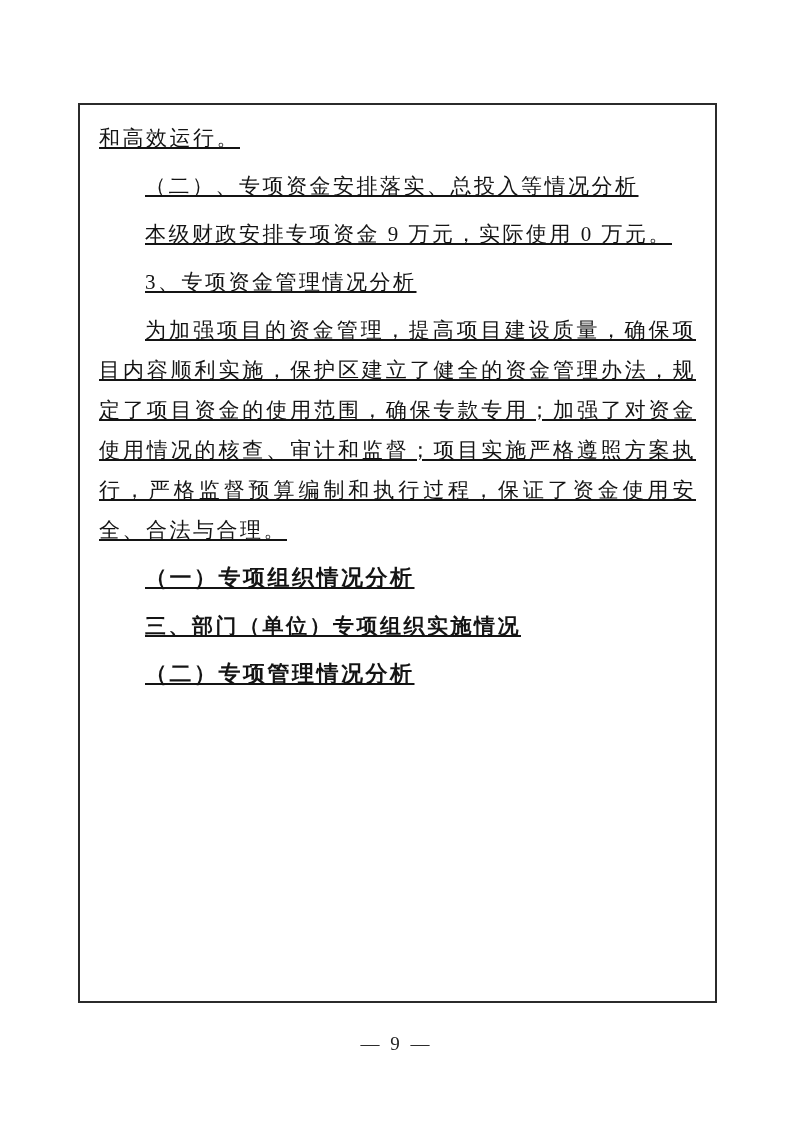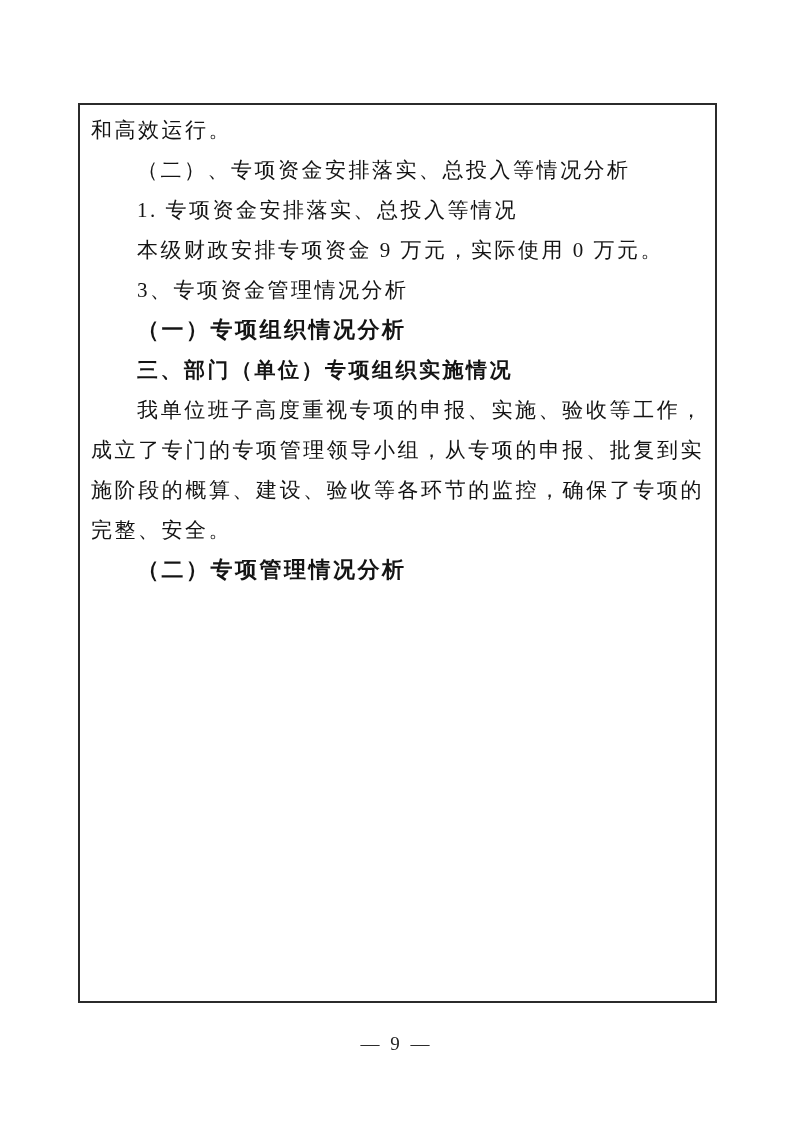--- a/index.html
+++ b/index.html
@@ -21,27 +21,28 @@
     left: 78px;
     top: 103px;
     width: 639px;
     height: 900px;
     box-sizing: border-box;
     border: 2px solid #2b2b2b;
     padding: 5px 11px 0 11px;
     overflow: hidden;
   }
   .content-box p {
-    margin: 0;
+    margin: 8px;
     font-size: 21px;
     line-height: 40px;
     letter-spacing: 2.5px;
     text-align: justify;
     text-align-last: left;
     word-break: break-all;
+    text-decoration: underline;
   }
   .indent {
     text-indent: 46px;
   }
   .heading-hei {
     font-family: "Liberation Sans", "DejaVu Sans", sans-serif;
     font-weight: bold;
     letter-spacing: 1.5px;
   }
   .heading-kai {
@@ -61,25 +62,24 @@
   }
 </style>
 </head>
 <body>
 
 <div class="page">
 
   <div class="content-box">
     <p class="indent" style="text-indent:0;">和高效运行。</p>
     <p class="indent">（二）、专项资金安排落实、总投入等情况分析</p>
-    <p class="indent">1. 专项资金安排落实、总投入等情况</p>
     <p class="indent">本级财政安排专项资金 9 万元，实际使用 0 万元。</p>
     <p class="indent">3、专项资金管理情况分析</p>
+    <p class="indent">为加强项目的资金管理，提高项目建设质量，确保项目内容顺利实施，保护区建立了健全的资金管理办法，规定了项目资金的使用范围，确保专款专用；加强了对资金使用情况的核查、审计和监督；项目实施严格遵照方案执行，严格监督预算编制和执行过程，保证了资金使用安全、合法与合理。</p>
     <p class="indent heading-kai">（一）专项组织情况分析</p>
     <p class="indent heading-hei">三、部门（单位）专项组织实施情况</p>
-    <p class="indent">我单位班子高度重视专项的申报、实施、验收等工作，成立了专门的专项管理领导小组，从专项的申报、批复到实施阶段的概算、建设、验收等各环节的监控，确保了专项的完整、安全。</p>
     <p class="indent heading-kai">（二）专项管理情况分析</p>
 
   </div>
 
   <div class="page-number">— 9 —</div>
 
 </div>
 
 </body></html>

